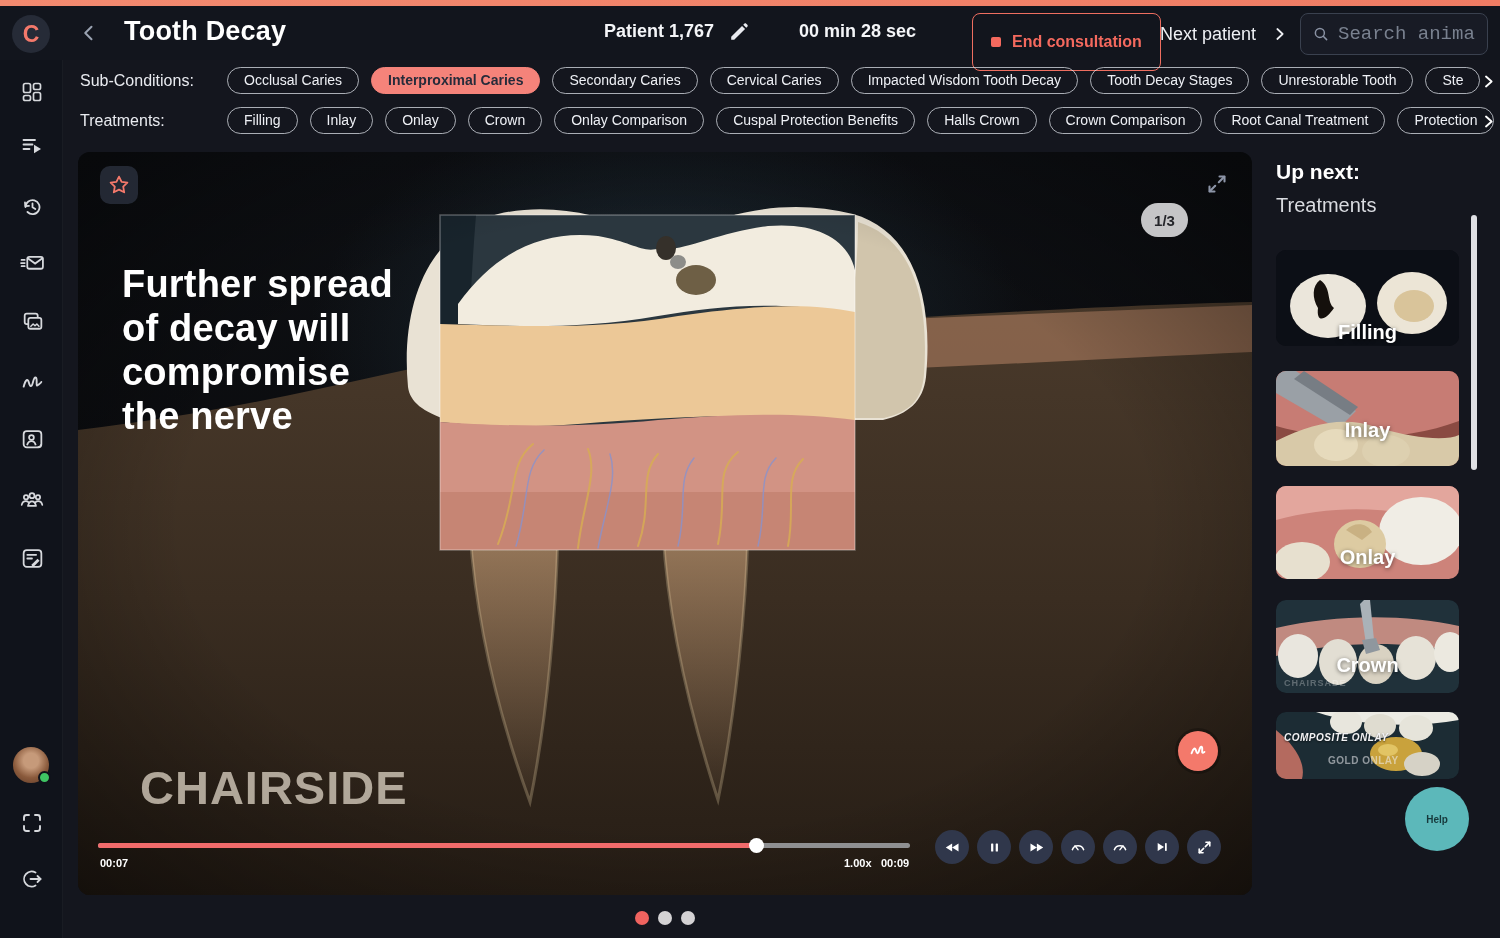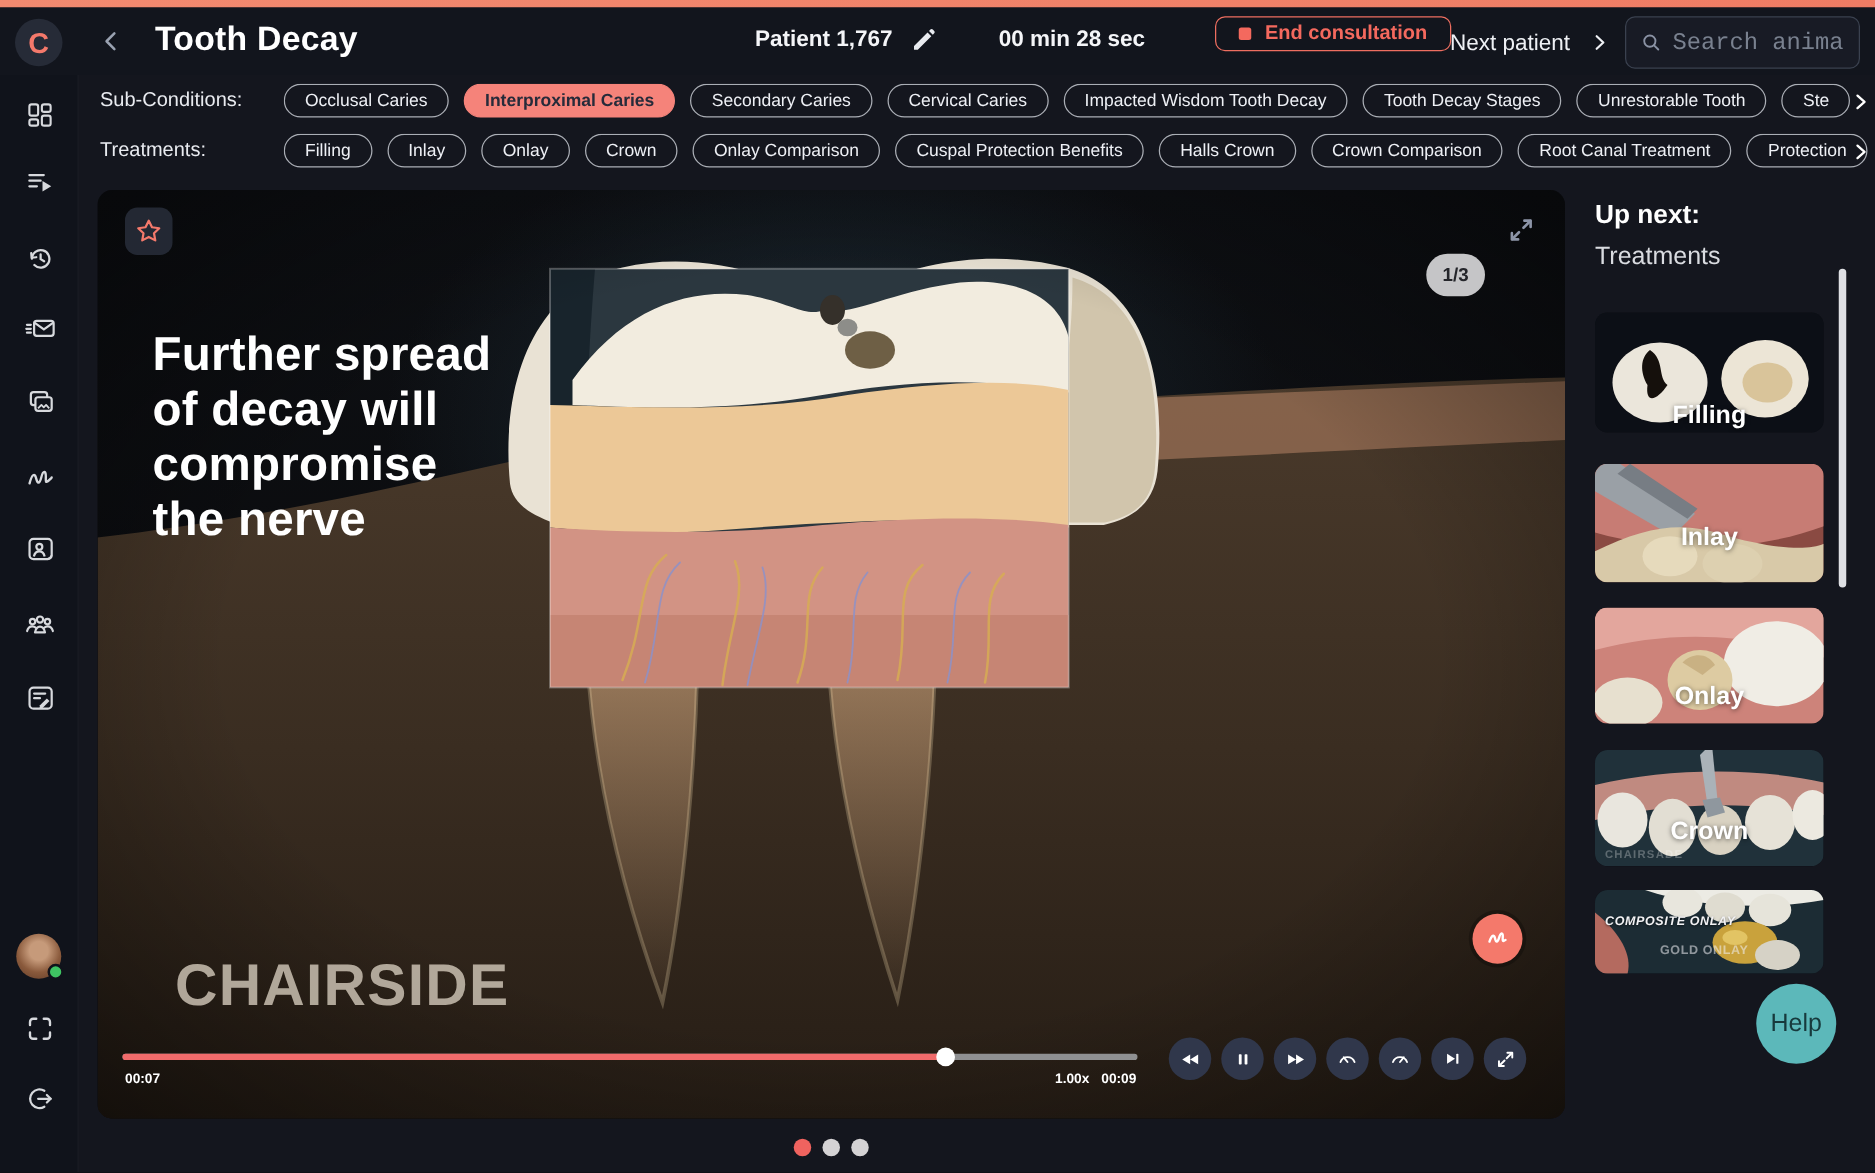--- a/index.html
+++ b/index.html
@@ -11,21 +11,21 @@
   .top-strip { left:0; top:0; width:1500px; height:6px; background:linear-gradient(90deg,#f28a70,#ef7c64); }
 
   
   .header { left:0; top:6px; width:1500px; height:54px; background:#12151d; }
   .logo { left:12px; top:9px; width:38px; height:38px; border-radius:50%; background:#262b37; display:flex; align-items:center; justify-content:center; color:#f4796b; font-size:23px; font-weight:800; cursor:pointer; }
   .back-btn { left:76px; top:14px; width:26px; height:26px; display:flex; align-items:center; justify-content:center; cursor:pointer; }
   .page-title { left:124px; top:10px; font-size:27px; font-weight:800; color:#ffffff; letter-spacing:.2px; }
   .patient { left:604px; top:15px; font-size:18px; font-weight:700; color:#f4f5f8; }
   .pencil-btn { left:725px; top:12px; width:28px; height:28px; display:flex; align-items:center; justify-content:center; cursor:pointer; }
   .timer { left:799px; top:15px; font-size:18px; font-weight:700; color:#f4f5f8; }
-  .end-btn { left:972px; top:7px; height:28px; padding:0 18px; display:flex; align-items:center; gap:11px; border:1.5px solid #ee6e60; border-radius:8px; color:#f4695e; font-size:16px; font-weight:700; cursor:pointer; background:transparent; }
+  .end-btn { left:972px; top:7px; height:58px; padding:0 18px; display:flex; align-items:center; gap:11px; border:1.5px solid #ee6e60; border-radius:8px; color:#f4695e; font-size:16px; font-weight:700; cursor:pointer; background:transparent; }
   .end-square { width:10px; height:10px; border-radius:2px; background:#f4695e; }
   .next-btn { left:1152px; top:7px; height:42px; padding:0 8px; display:flex; align-items:center; gap:16px; font-size:18px; color:#eef0f4; cursor:pointer; }
   .search-box { left:1300px; top:7px; width:188px; height:42px; border:1px solid #3a414f; background:#181b25; border-radius:8px; display:flex; align-items:center; gap:8px; padding:0 11px; }
   .search-box input { flex:1; min-width:0; background:transparent; border:none; outline:none; color:#cfd3dd; font-size:19px; font-family:Liberation Mono, monospace; }
   .search-box input::placeholder { color:#79818f; }
 
   
   .filter-label { left:80px; font-size:16px; color:#e9ebf0; }
   .chip-row { left:227px; right:0; height:28px; overflow:hidden; display:flex; gap:12px; }
   .chip { flex:0 0 auto; height:27px; line-height:25px; padding:0 16px; border:1px solid rgba(229,233,240,.72); border-radius:14px; font-size:14px; color:#eef0f5; white-space:nowrap; cursor:pointer; }
@@ -70,21 +70,21 @@
   .thumb-label { position:absolute; left:0; right:0; text-align:center; font-size:20px; font-weight:700; color:#fff; text-shadow:0 1px 4px rgba(0,0,0,.55); }
   .tc-1 { top:250px; height:96px; }
   .tc-2 { top:371px; height:95px; }
   .tc-3 { top:486px; height:93px; }
   .tc-4 { top:600px; height:93px; }
   .tc-5 { top:712px; height:67px; }
   .tc-svg { position:absolute; inset:0; width:100%; height:100%; }
   .wm-small { position:absolute; left:8px; bottom:5px; font-size:9px; font-weight:800; letter-spacing:1px; color:rgba(255,255,255,.28); }
   .tag-top { position:absolute; left:8px; top:20px; font-size:10px; font-weight:800; letter-spacing:.5px; color:#f2f2f4; text-shadow:0 1px 2px rgba(0,0,0,.6);font-style:italic; }
   .tag-bottom { position:absolute; left:52px; top:43px; font-size:10px; font-weight:800; letter-spacing:.5px; color:rgba(240,240,244,.55); }
-  .help-btn { left:1405px; top:787px; width:64px; height:64px; border-radius:50%; background:#5cb8ba; color:#17393c; font-size:20px; font-weight:400; display:flex; align-items:center; justify-content:center; cursor:pointer; }
+  .help-btn { left:1405px; top:787px; width:64px; height:64px; border-radius:50%; background:#5cb8ba; color:#17393c; font-size:10px; font-weight:700; display:flex; align-items:center; justify-content:center; cursor:pointer; }
 </style>
 </head>
 <body>
 
 <div class="abs top-strip"></div>
 
 <div class="abs header">
   <div class="abs logo">
       <span>C</span>
     </div>

